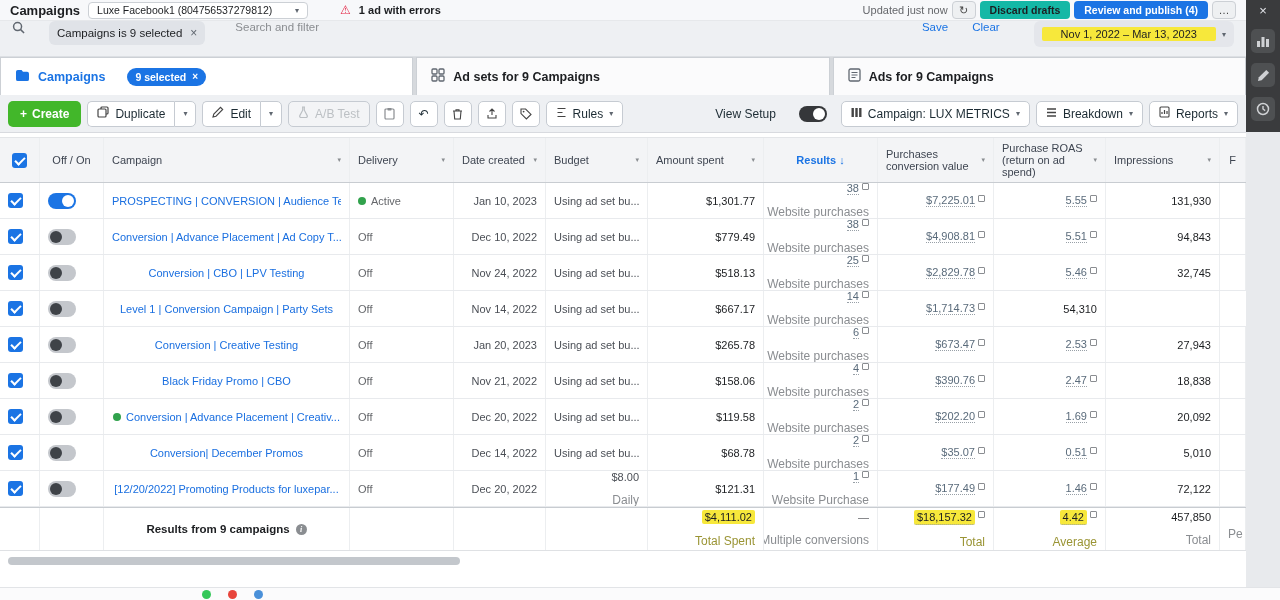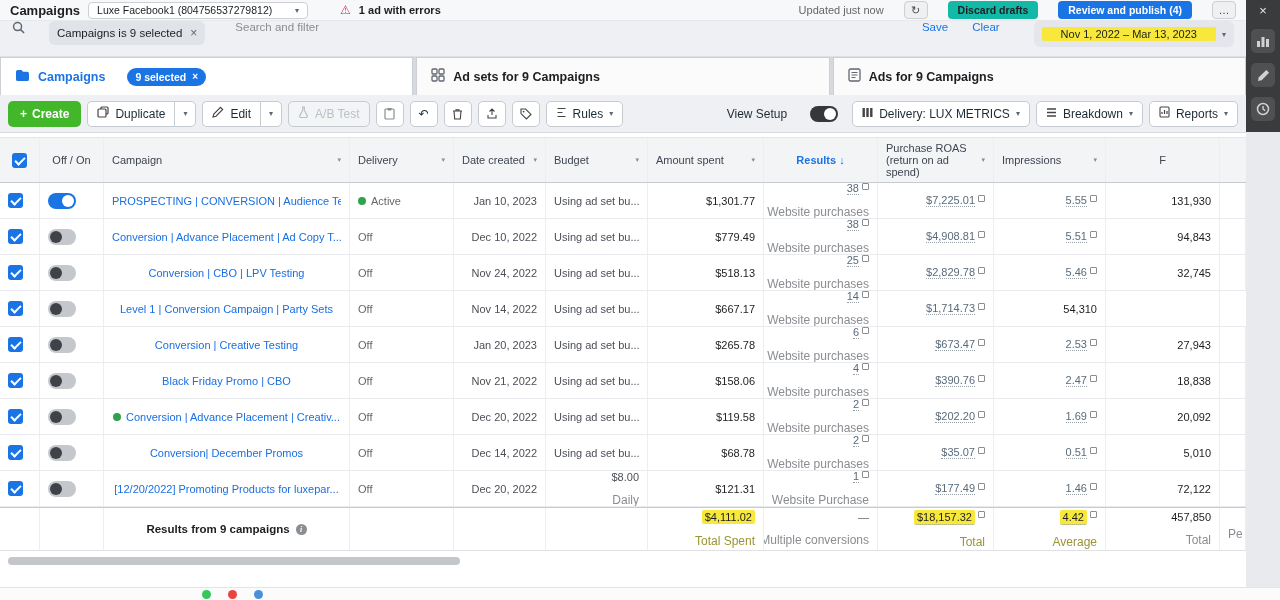--- a/index.html
+++ b/index.html
@@ -14,21 +14,21 @@
   .rail-btn{width:24px;height:24px;border:none;border-radius:5px;background:#4e5052;display:flex;align-items:center;justify-content:center;cursor:pointer}
   .rail-btn svg{display:block}
 
   
   .topbar{position:absolute;top:0;left:0;right:34px;height:21px;background:#f7f8fa;display:flex;align-items:center;gap:8px;padding:0 10px;border-bottom:1px solid #e6e8eb}
   .tb-title{font-weight:bold;font-size:13px;color:#1c1e21}
   .acct{height:17px;background:#fff;border:1px solid #ccd0d5;border-radius:4px;display:flex;align-items:center;gap:8px;padding:0 8px;font-size:10.5px;color:#1c1e21;cursor:pointer;min-width:220px;justify-content:space-between}
   .caret{font-size:8px;color:#606770}
   .warn-icon{color:#e41e3f;font-size:12px;margin-left:24px}
   .warn-text{font-size:11px;font-weight:bold;color:#1c1e21}
-  .tb-right{margin-left:auto;display:flex;align-items:center;gap:20px}
+  .tb-right{margin-left:auto;display:flex;align-items:center;gap:4px}
   .updated{font-size:11px;color:#65676b}
   .iconbtn{height:18px;min-width:24px;border:1px solid #ccd0d5;background:#eef0f2;border-radius:4px;font-size:11px;color:#444;cursor:pointer;display:flex;align-items:center;justify-content:center;padding:0 4px}
   .btn{height:18px;border:none;border-radius:4px;font-size:10.5px;font-weight:bold;display:inline-flex;align-items:center;padding:0 10px;cursor:pointer}
   .btn.gray{background:#14b8a6;color:#1c1e21}
   .btn.blue{background:#1b74e4;color:#fff}
 
   
   .filterbar{position:absolute;top:21px;left:0;right:34px;height:36px;background:#eef0f3;display:flex;gap:24px;padding:0 12px;border-bottom:1px solid #dcdfe3}
   .chip{height:24px;background:#e0e3e8;border-radius:6px;display:flex;align-items:center;gap:8px;padding:0 8px;font-size:11.5px;color:#1c1e21}
   .chip-x{cursor:pointer;color:#606770;font-size:12px}
@@ -271,21 +271,21 @@
       <span class="toggle dark">
           <span class="knob"></span>
         </span>
     </span>
     <button class="tbtn">
       <span><svg width="11" height="11" viewBox="0 0 11 11">
             <rect x="0.5" y="1" width="2.4" height="9" fill="#444"></rect>
             <rect x="4.3" y="1" width="2.4" height="9" fill="#444"></rect>
             <rect x="8.1" y="1" width="2.4" height="9" fill="#444"></rect>
           </svg></span>
-      <span>Delivery: LUX METRICS</span>
+      <span>Campaign: LUX METRICS</span>
       <span class="caret">▾</span>
     </button>
     <button class="tbtn">
       <span><svg width="11" height="11" viewBox="0 0 11 11">
             <path d="M1 2h9M1 5.5h9M1 9h9" stroke="#444" stroke-width="1.3"></path>
           </svg></span>
       <span>Breakdown</span>
       <span class="caret">▾</span>
     </button>
     <button class="tbtn">
@@ -323,20 +323,24 @@
        <span class="hlabel">Budget</span>
        <span class="hcaret">▾</span>
      </div>
         <div class="cell hcell">
        <span class="hlabel">Amount spent</span>
        <span class="hcaret">▾</span>
      </div>
         <div class="cell hcell">
        <span class="hlabel sorted">Results ↓</span>
 
+     </div>
+        <div class="cell hcell">
+       <span class="hlabel">Purchases conversion value</span>
+       <span class="hcaret">▾</span>
      </div>
         <div class="cell hcell">
        <span class="hlabel">Purchase ROAS (return on ad spend)</span>
        <span class="hcaret">▾</span>
      </div>
         <div class="cell hcell">
        <span class="hlabel">Impressions</span>
        <span class="hcaret">▾</span>
      </div>
         <div class="cell hcell">

